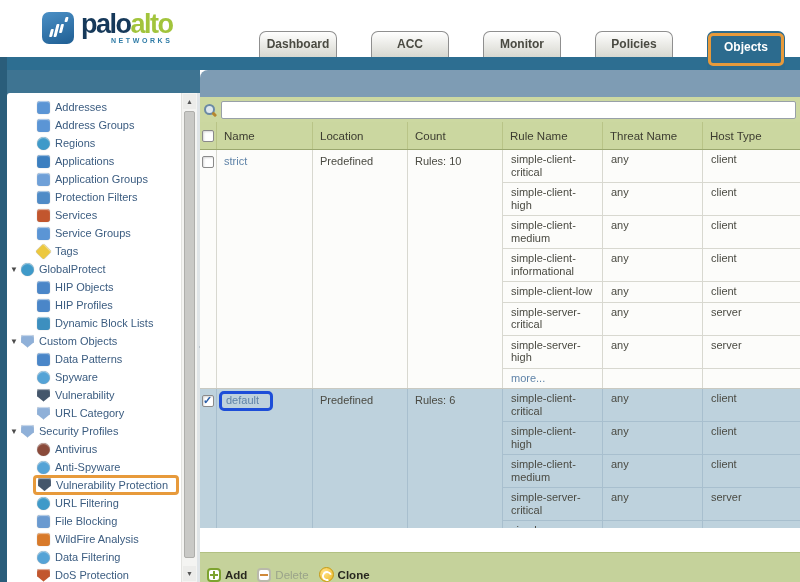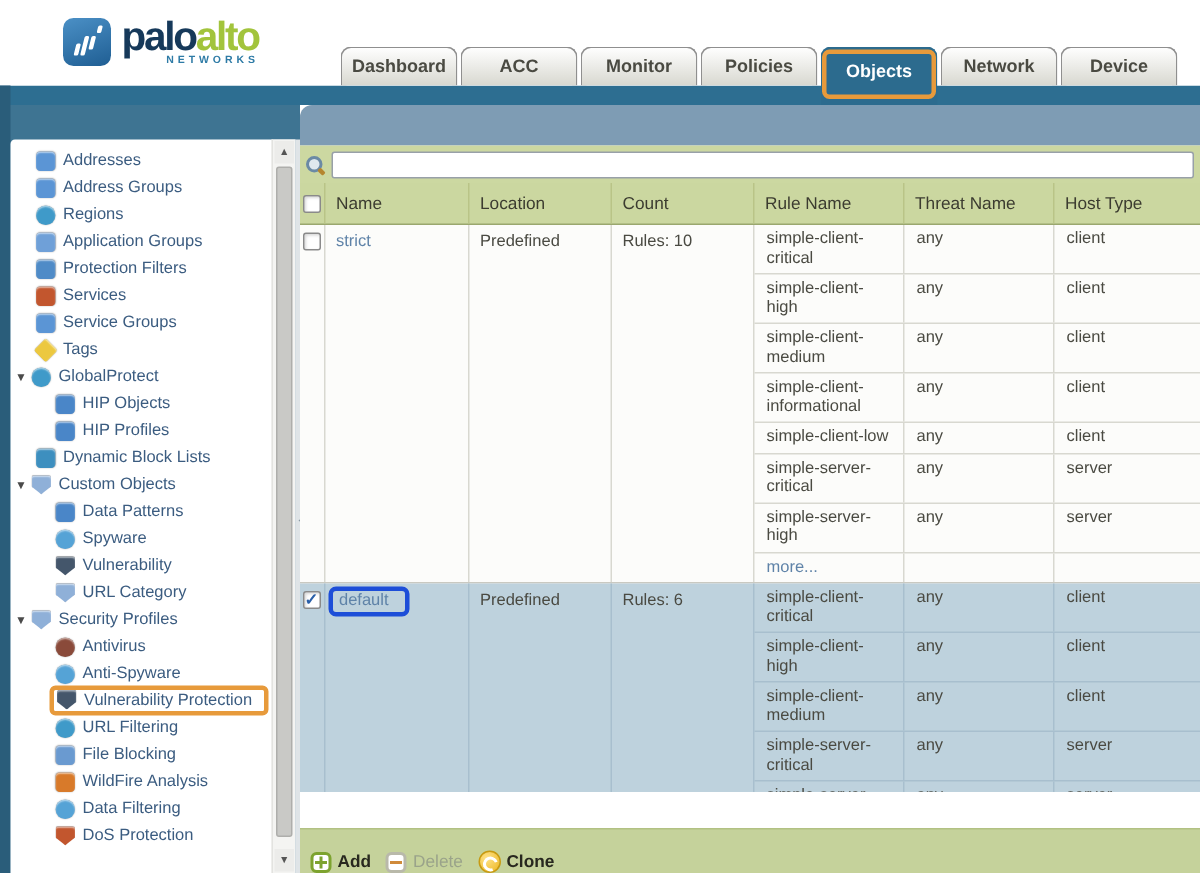--- a/index.html
+++ b/index.html
@@ -19,36 +19,36 @@
   .logo-mark .b2 { height:13px; left:13px; bottom:7px; }
   .logo-mark .b3 { height:9px;  left:18px; bottom:11px; }
   .logo-mark .b4 { height:5px;  left:23px; top:5px; }
   .logo-text { line-height:26px; font-size:27px; font-weight:bold; letter-spacing:-1.5px; }
   .logo-palo { color:#16395a; } .logo-alto { color:#a2c43c; }
   .logo-sub { font-size:7px; font-weight:bold; letter-spacing:2.6px; color:#2e7ba6; text-align:right; margin-top:0px; }
 
   .tabs { position:absolute; left:227px; bottom:0; display:flex; gap:2px; align-items:flex-end; z-index:4; }
   .tab { width:78px; height:26px; line-height:24px; text-align:center; font-size:12px; font-weight:bold;
     color:#4a4a42; background:linear-gradient(#fefefe,#d8d8d0); border:1px solid #8f8f8f; border-bottom:none;
-    border-radius:7px 7px 0 0; cursor:default; position:relative; }
+    border-radius:7px 7px 0 0; cursor:default; position:relative;margin-left:32px; }
   .tab.active { background:#2c6b8e; color:#fff; border-color:#2c6b8e; height:39px; margin-bottom:-13px; line-height:30px; z-index:5; }
   .tab.annotated::after { content:""; position:absolute; left:0px; right:0px; top:1px; height:27px;
     border:3px solid #e79a3b; border-radius:5px; pointer-events:none; }
 
   .tealbar { height:13px; background:#2d6e91; }
 
   
   .app { position:absolute; top:70px; left:0; right:0; bottom:0; background:#3e7492; }
   .app-leftstrip { position:absolute; left:0; top:-13px; bottom:0; width:7px; background:#2a5d7a; }
 
   
   .sidebar { position:absolute; left:7px; top:23px; width:190px; bottom:0; background:#fff; border-radius:3px 0 0 0; }
   .tree { position:absolute; left:0; top:5px; right:16px; bottom:0; overflow:hidden; }
   .tree-item { height:18px; display:flex; align-items:center; font-size:11px; color:#3b5c80;
-    white-space:nowrap; padding-left:17px; cursor:default; }
+    white-space:nowrap; padding-left:30px; cursor:default; }
   .tree-item.expandable { padding-left:3px; }
   .tree-item.lvl1 { padding-left:30px; }
   .exp { width:11px; font-size:8px; color:#4a4a4a; flex:0 0 11px; }
   .exp::before { content:"▼"; }
   .inner { display:inline-flex; align-items:center; }
   .tree-item.annotated .inner { border:3px solid #e79a3b; border-radius:4px; padding:0 8px 1px 2px; margin-left:-4px; }
   .ti { flex:0 0 13px; width:13px; height:13px; margin-right:5px; border-radius:3px;
     box-shadow:inset 0 1px 1px rgba(255,255,255,.55), 0 0 1px rgba(0,0,0,.35); }
   .ti.shape-circle { border-radius:50%; }
   .ti.shape-shield { border-radius:2px; clip-path:polygon(0 0,100% 0,100% 60%,50% 100%,0 60%); }
@@ -181,20 +181,27 @@
         <div class="tree-item">
 
     <span class="inner">
       <span class="ti shape-circle" style="background: linear-gradient(135deg, rgba(63, 154, 201, 0.867), rgb(63, 154, 201)) rgb(63, 154, 201);"></span>
       <span>Regions</span>
     </span>
   </div>
         <div class="tree-item">
 
     <span class="inner">
+      <span class="ti shape-square" style="background: linear-gradient(135deg, rgba(60, 127, 192, 0.867), rgb(60, 127, 192)) rgb(60, 127, 192);"></span>
+      <span>Applications</span>
+    </span>
+  </div>
+        <div class="tree-item">
+
+    <span class="inner">
       <span class="ti shape-square" style="background: linear-gradient(135deg, rgba(111, 160, 216, 0.867), rgb(111, 160, 216)) rgb(111, 160, 216);"></span>
       <span>Application Groups</span>
     </span>
   </div>
         <div class="tree-item">
 
     <span class="inner">
       <span class="ti shape-square" style="background: linear-gradient(135deg, rgba(79, 139, 199, 0.867), rgb(79, 139, 199)) rgb(79, 139, 199);"></span>
       <span>Protection Filters</span>
     </span>

